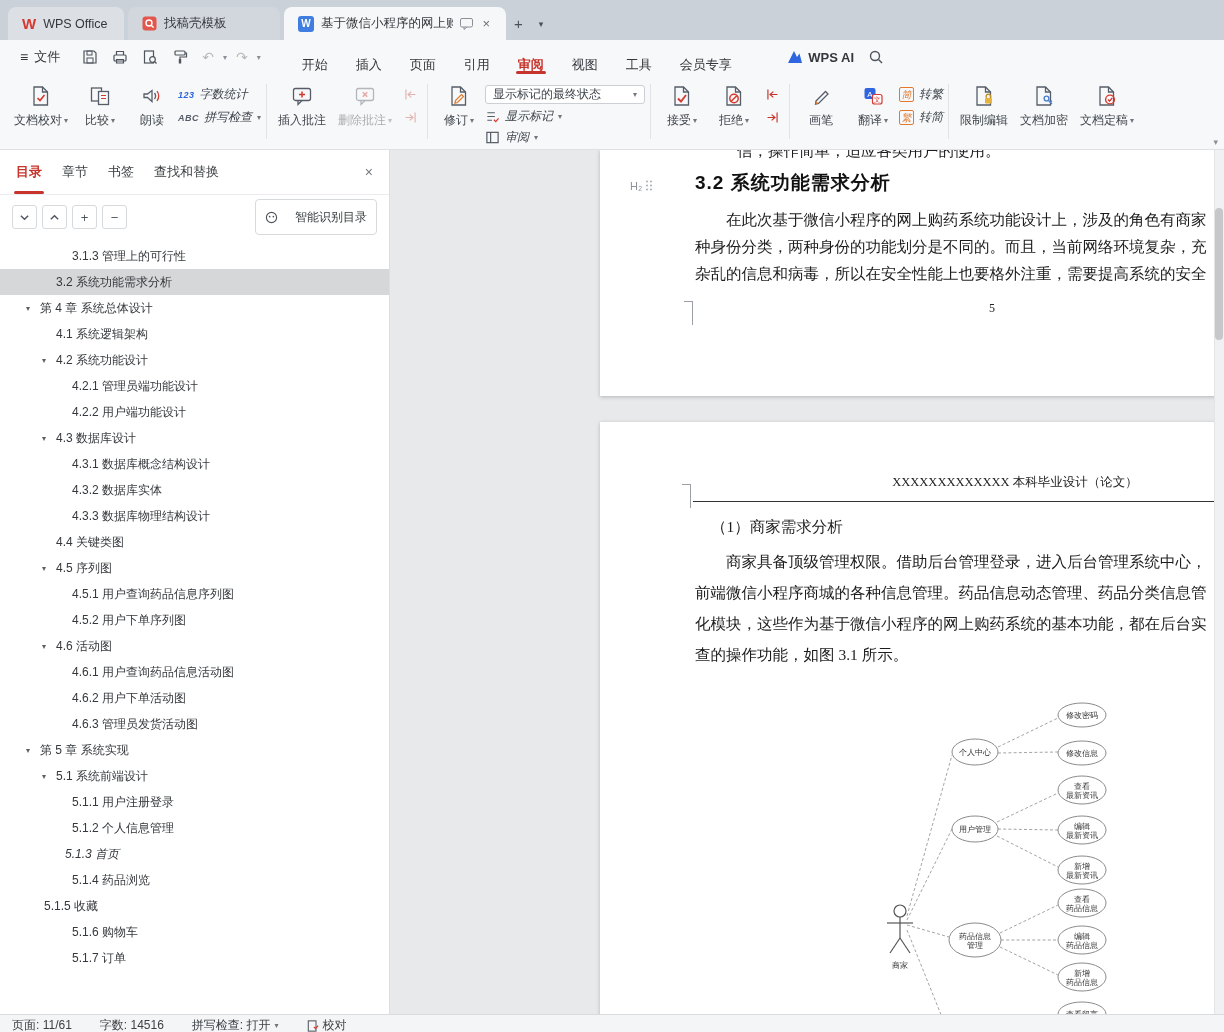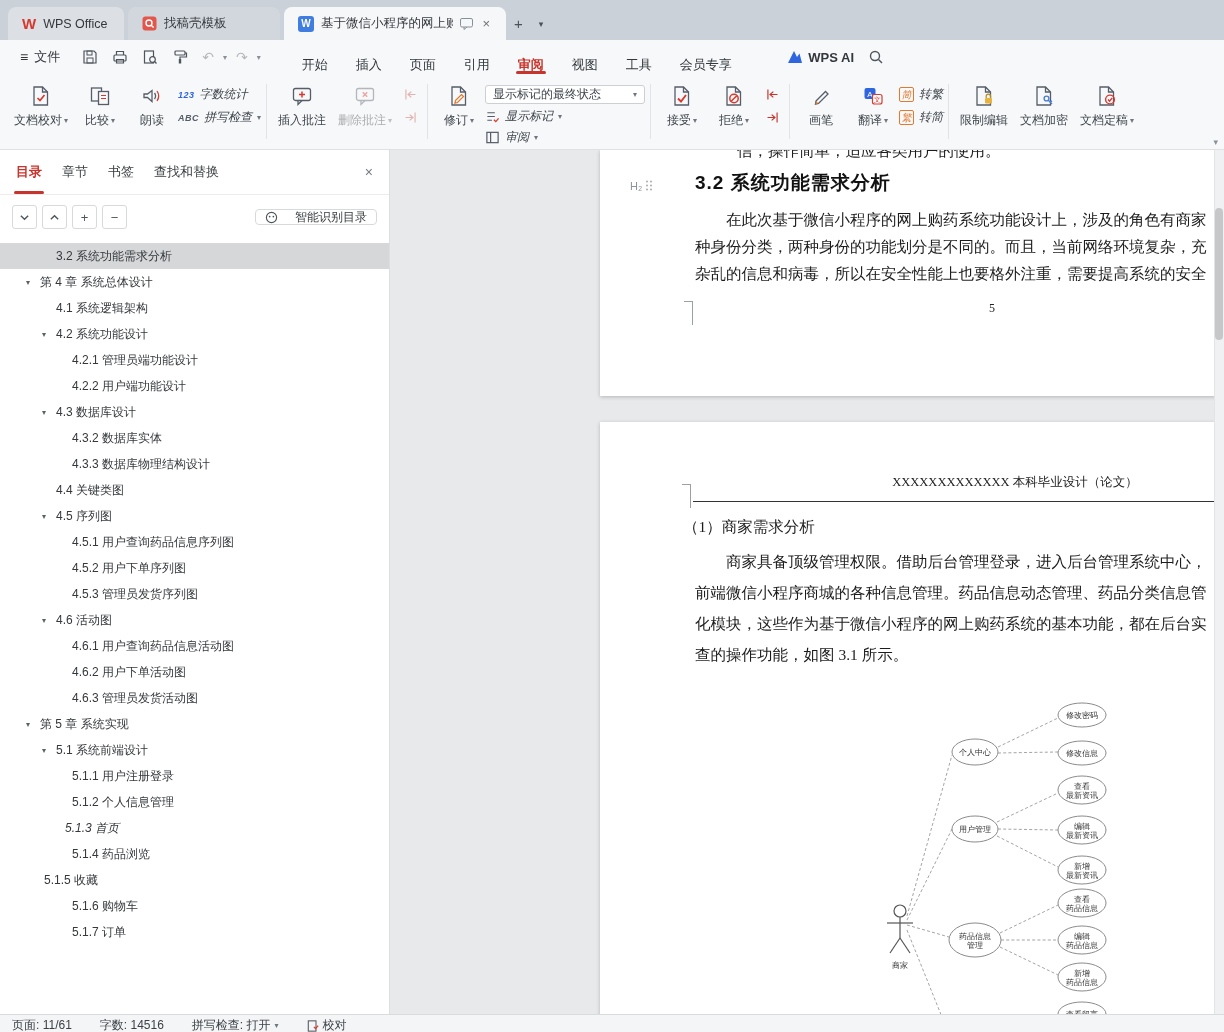--- a/index.html
+++ b/index.html
@@ -57,21 +57,21 @@
 
   
   .sidebar{width:390px;background:#fff;border-right:1px solid #dcdee0;display:flex;flex-direction:column;flex:none;}
   .stabs{height:45px;display:flex;align-items:stretch;padding:0 6px 0 6px;border-bottom:1px solid #ececee;position:relative;}
   .stab{padding:0 10px;font-size:13px;color:#3c4043;display:flex;align-items:center;position:relative;}
   .stab.active{color:#c7342c;font-weight:bold;}
   .stab.active::after{content:"";position:absolute;left:8px;right:8px;bottom:0;height:3px;background:#c7342c;border-radius:2px;}
   .stabs-close{margin-left:auto;color:#777c82;font-size:14px;padding:0 10px;display:flex;align-items:center;}
   .stoolbar{height:44px;display:flex;align-items:center;gap:5px;padding:0 12px;}
   .sqbtn{width:25px;height:24px;border:1px solid #d7dadd;border-radius:3px;background:#fff;display:flex;align-items:center;justify-content:center;color:#4e555d;font-size:13px;}
-  .smart-pill{margin-left:auto;height:16px;border:1px solid #d7dadd;border-radius:4px;background:#fff;display:flex;align-items:center;gap:17px;padding:0 9px;font-size:12px;color:#3c4043;white-space:nowrap;font-family:Liberation Mono, monospace;}
+  .smart-pill{margin-left:auto;height:36px;border:1px solid #d7dadd;border-radius:4px;background:#fff;display:flex;align-items:center;gap:17px;padding:0 9px;font-size:12px;color:#3c4043;white-space:nowrap;font-family:Liberation Mono, monospace;}
   .toc-tree{flex:1;overflow:hidden;padding-top:4px;}
   .toc-item{height:26px;display:flex;align-items:center;font-size:12px;color:#35383c;position:relative;white-space:nowrap;overflow:hidden;}
   .toc-item.selected{background:#d5d7d9;}
   .toc-arrow{position:absolute;font-size:8px;color:#5c6166;top:9px;}
 
   
   .docarea{flex:1;position:relative;overflow:hidden;background:#e7e9ea;}
   .page{position:absolute;background:#fff;box-shadow:0 1px 4px rgba(0,0,0,.22);overflow:hidden;}
   .page1{left:210px;top:0;width:830px;height:246px;}
   .page2{left:210px;top:272px;width:830px;height:760px;}
@@ -81,21 +81,21 @@
   .docline.indent{text-indent:31px;}
   .clip-line{position:absolute;left:137px;top:-9px;font-size:15.5px;color:#1c1c1c;white-space:nowrap;}
   .h2mark{position:absolute;left:30px;top:29px;display:flex;align-items:center;gap:3px;color:#8d939b;font-size:11px;}
   .doc-heading{position:absolute;left:95px;top:20px;font-size:19px;font-weight:bold;color:#111;letter-spacing:1px;white-space:nowrap;}
   .p1para{position:absolute;left:95px;top:56px;width:680px;}
   .pageno{position:absolute;left:389px;top:151px;font-size:12px;color:#222;font-family:"Liberation Serif",serif;}
   .mmark-v{position:absolute;width:1px;background:#9aa0a5;}
   .mmark-h{position:absolute;height:1px;background:#9aa0a5;}
   .p2header{position:absolute;left:0;right:0;top:52px;text-align:center;font-size:12.5px;color:#222;white-space:nowrap;}
   .p2hline{position:absolute;left:93px;top:79px;width:647px;height:1px;background:#333;}
-  .p2sub{position:absolute;left:83px;top:95px;font-size:15.5px;color:#1c1c1c;white-space:nowrap;}
+  .p2sub{position:absolute;left:111px;top:95px;font-size:15.5px;color:#1c1c1c;white-space:nowrap;}
   .p2para{position:absolute;left:95px;top:124px;width:680px;}
   .ucsvg{position:absolute;left:260px;top:270px;}
   .uc-node{fill:#fff;stroke:#8b8b8b;stroke-width:1;}
   .uc-edge{stroke:#9a9a9a;stroke-width:.9;stroke-dasharray:3 2.2;}
   .uc-text{font-size:8px;fill:#333;font-family:"Liberation Sans",sans-serif;}
   .actor{stroke:#555;stroke-width:1.2;fill:none;}
   .vscroll{position:absolute;right:0;top:0;bottom:0;width:10px;background:#f0f1f2;border-left:1px solid #e3e4e6;}
   .vthumb{position:absolute;right:1px;top:58px;width:8px;height:132px;background:#c5c7c9;border-radius:4px;}
 
   
@@ -476,20 +476,23 @@
       <button class="smart-pill">
         <svg width="13" height="13" viewBox="0 0 14 14">
             <circle cx="7" cy="7" r="5.5" fill="none" stroke="#4e555d" stroke-width="1.2"></circle>
             <circle cx="5" cy="6" r="0.9" fill="#4e555d"></circle>
             <circle cx="9" cy="6" r="0.9" fill="#4e555d"></circle>
           </svg>
         <span>智能识别目录</span>
       </button>
     </div>
     <div class="toc-tree">
+        <div class="toc-item" style="padding-left: 72px;">
+          <span>3.1.3 管理上的可行性</span>
+        </div>
         <div class="toc-item selected" style="padding-left: 56px;">
           <span>3.2 系统功能需求分析</span>
         </div>
         <div class="toc-item" style="padding-left: 40px;">
           <span class="toc-arrow" style="left: 26px;">▾</span>
           <span>第 4 章  系统总体设计</span>
         </div>
         <div class="toc-item" style="padding-left: 56px;">
           <span>4.1 系统逻辑架构</span>
         </div>
@@ -501,40 +504,40 @@
           <span>4.2.1 管理员端功能设计</span>
         </div>
         <div class="toc-item" style="padding-left: 72px;">
           <span>4.2.2 用户端功能设计</span>
         </div>
         <div class="toc-item" style="padding-left: 56px;">
           <span class="toc-arrow" style="left: 42px;">▾</span>
           <span>4.3 数据库设计</span>
         </div>
         <div class="toc-item" style="padding-left: 72px;">
+          <span>4.3.1 数据库概念结构设计</span>
+        </div>
+        <div class="toc-item" style="padding-left: 72px;">
           <span>4.3.2 数据库实体</span>
         </div>
         <div class="toc-item" style="padding-left: 72px;">
           <span>4.3.3 数据库物理结构设计</span>
         </div>
         <div class="toc-item" style="padding-left: 56px;">
           <span>4.4 关键类图</span>
         </div>
         <div class="toc-item" style="padding-left: 56px;">
           <span class="toc-arrow" style="left: 42px;">▾</span>
           <span>4.5 序列图</span>
         </div>
         <div class="toc-item" style="padding-left: 72px;">
           <span>4.5.1 用户查询药品信息序列图</span>
         </div>
         <div class="toc-item" style="padding-left: 72px;">
           <span>4.5.2 用户下单序列图</span>
-        </div>
-        <div class="toc-item" style="padding-left: 72px;">
-          <span>4.5.3 管理员发货序列图</span>
         </div>
         <div class="toc-item" style="padding-left: 56px;">
           <span class="toc-arrow" style="left: 42px;">▾</span>
           <span>4.6 活动图</span>
         </div>
         <div class="toc-item" style="padding-left: 72px;">
           <span>4.6.1 用户查询药品信息活动图</span>
         </div>
         <div class="toc-item" style="padding-left: 72px;">
           <span>4.6.2 用户下单活动图</span>

